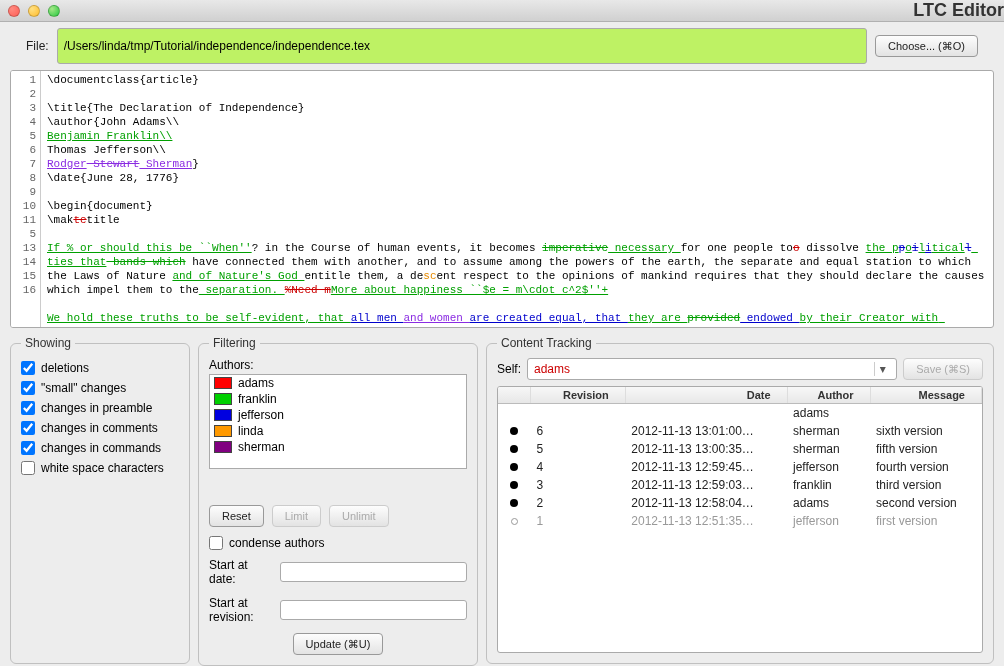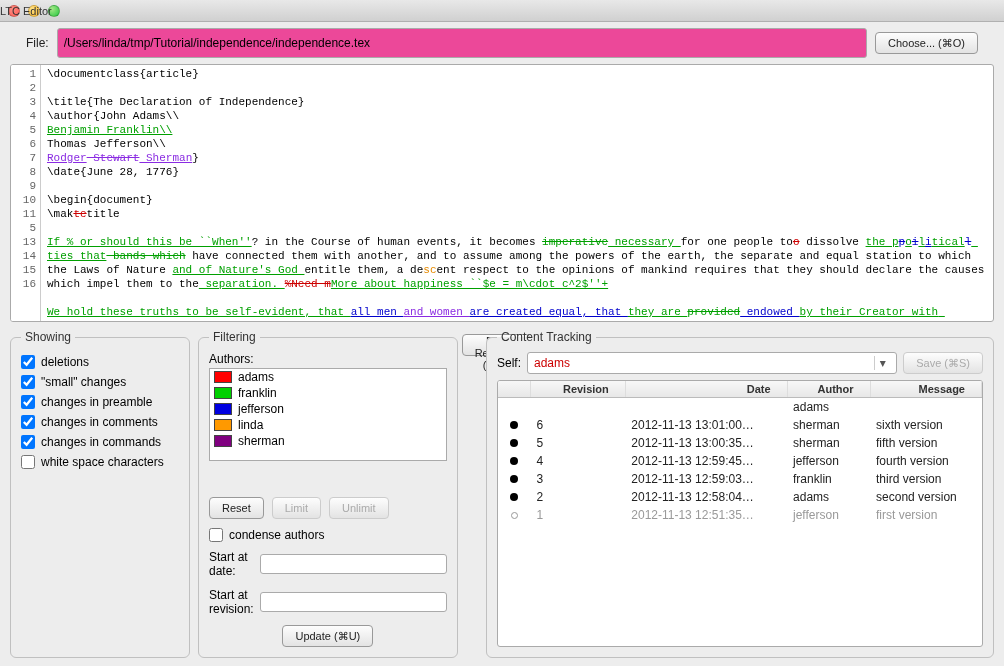--- a/index.html
+++ b/index.html
@@ -17,36 +17,36 @@
       border-bottom: 1px solid #b0b0b0;
       display: flex;
       align-items: center;
       position: relative;
     }
     .traffic { display: flex; gap: 8px; padding-left: 8px; }
     .tl { width: 12px; height: 12px; border-radius: 50%; border: 0.5px solid rgba(0,0,0,.2); }
     .tl.red { background: radial-gradient(circle at 30% 30%, #ff8a80, #ff5f57); }
     .tl.yellow { background: radial-gradient(circle at 30% 30%, #ffe082, #ffbd2e); }
     .tl.green { background: radial-gradient(circle at 30% 30%, #a5e887, #28c840); }
-    .title { position: absolute; width: 100%; text-align: left; font-size: 11px; color: #333; }
+    .title { position: absolute; width: 100%; text-align: right; font-size: 18px; color: #333; font-weight: bold; }
     .toolbar {
       padding: 6px 26px;
       display: flex;
       align-items: center;
       gap: 8px;
       background: #ededed;
     }
     .toolbar label { color: #222; font-size: 12px; }
     .filepath {
       flex: 1;
-      height: 30px;
+      height: 36px;
       border: 1px solid #aaa;
       border-radius: 3px;
       padding: 0 6px;
-      background: #ec4899;
+      background: #bef264;
       font-family: inherit;
       font-size: 12px;
     }
     button, .btn {
       height: 22px;
       padding: 0 12px;
       border: 1px solid #999;
       border-radius: 4px;
       background: linear-gradient(#fdfdfd, #e3e3e3);
       font-size: 11px;
@@ -249,21 +249,21 @@
           <input type="checkbox" checked="" style="">
           <span>changes in commands</span>
         </div>
         <div class="check-row">
           <input type="checkbox" style="">
           <span>white space characters</span>
         </div>
       </div>
   </fieldset>
 
-  <div style="width:280px;display:flex;flex-direction:row;gap:4px;">
+  <div style="width:280px;display:flex;flex-direction:column;gap:4px;">
   <fieldset class="filtering" style="flex:1">
     <legend>Filtering</legend>
     <div style="font-size:12px;margin-bottom:2px;">Authors:</div>
     <div class="authors-box" id="authors-list">
           <div class="author-row">
             <div class="swatch" style="background: rgb(255, 0, 0);"></div>
             <span>adams</span>
           </div>
           <div class="author-row">
             <div class="swatch" style="background: rgb(0, 208, 0);"></div>

